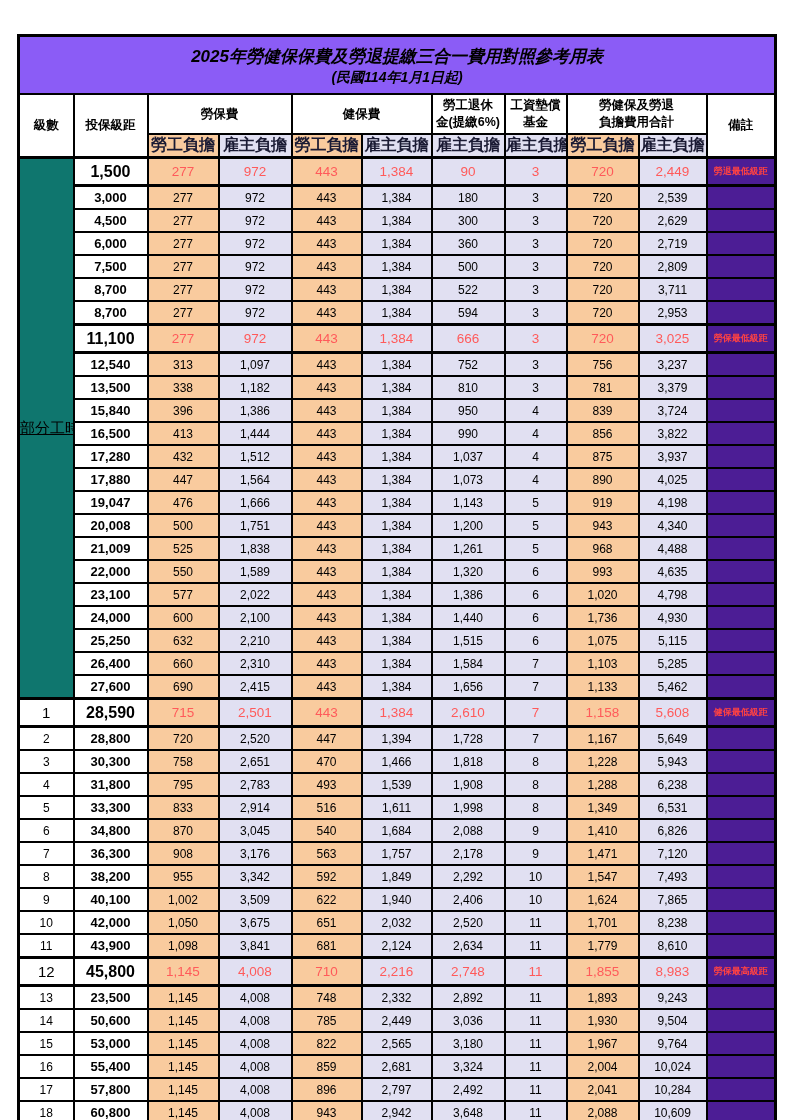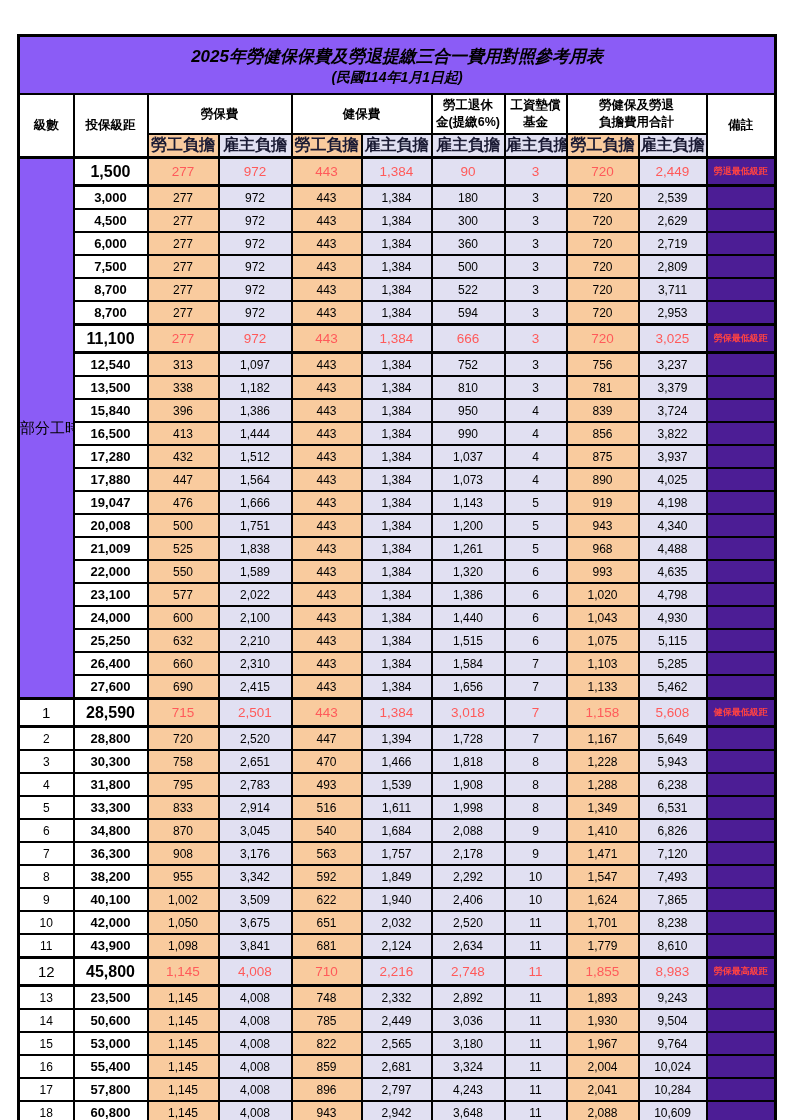--- a/index.html
+++ b/index.html
@@ -39,21 +39,21 @@
   .c-l { background: var(--employer-fill); }
   tbody td { font-size: 12px; height: 21px; }
   td.level { background: #fff; font-size: 12px; }
   td.bracket { background: #fff; font-size: 13px; font-weight: 700; }
   td.remark { background: #4c1d95; font-size: 9px; font-weight: bold; color: var(--remark-text); letter-spacing: 0; }
   tr.hl td { height: 25px; }
   tr.hl td.val { color: var(--hl-text); font-size: 13.5px; }
   tr.hl td.bracket { font-size: 16px; font-weight: bold; color: #000; }
   tr.hl td.level { font-size: 15px; color: #000; }
   tr.hl { border-top: 3px solid var(--border); border-bottom: 3px solid var(--border); }
-  td.part-time { font-size: 12px; background: #8b5cf6; }
+  td.part-time { font-size: 12px; background: #0f766e; text-decoration: underline; }
 </style>
 </head>
 <body>
 
 <div class="sheet">
   <table class="ref-table">
     <colgroup>
       <col style="width:55px">
         <col style="width:74px">
       <col style="width:71px">
@@ -334,21 +334,21 @@
           <td class="remark"></td>
         </tr>
         <tr>
           <td class="bracket">24,000</td>
           <td class="val c-o">600</td>
           <td class="val c-l">2,100</td>
           <td class="val c-o">443</td>
           <td class="val c-l">1,384</td>
           <td class="val c-l">1,440</td>
           <td class="val c-l">6</td>
-          <td class="val c-o">1,043</td>
+          <td class="val c-o">1,736</td>
           <td class="val c-l">4,930</td>
           <td class="remark"></td>
         </tr>
         <tr>
           <td class="bracket">25,250</td>
           <td class="val c-o">632</td>
           <td class="val c-l">2,210</td>
           <td class="val c-o">443</td>
           <td class="val c-l">1,384</td>
           <td class="val c-l">1,515</td>
@@ -381,21 +381,21 @@
           <td class="val c-l">5,462</td>
           <td class="remark"></td>
         </tr>
         <tr class="hl">
           <td class="level">1</td>
           <td class="bracket">28,590</td>
           <td class="val c-o">715</td>
           <td class="val c-l">2,501</td>
           <td class="val c-o">443</td>
           <td class="val c-l">1,384</td>
-          <td class="val c-l">3,018</td>
+          <td class="val c-l">2,610</td>
           <td class="val c-l">7</td>
           <td class="val c-o">1,158</td>
           <td class="val c-l">5,608</td>
           <td class="remark">健保最低級距</td>
         </tr>
         <tr>
           <td class="level">2</td>
           <td class="bracket">28,800</td>
           <td class="val c-o">720</td>
           <td class="val c-l">2,520</td>
@@ -589,21 +589,21 @@
           <td class="val c-l">10,024</td>
           <td class="remark"></td>
         </tr>
         <tr>
           <td class="level">17</td>
           <td class="bracket">57,800</td>
           <td class="val c-o">1,145</td>
           <td class="val c-l">4,008</td>
           <td class="val c-o">896</td>
           <td class="val c-l">2,797</td>
-          <td class="val c-l">4,243</td>
+          <td class="val c-l">2,492</td>
           <td class="val c-l">11</td>
           <td class="val c-o">2,041</td>
           <td class="val c-l">10,284</td>
           <td class="remark"></td>
         </tr>
         <tr>
           <td class="level">18</td>
           <td class="bracket">60,800</td>
           <td class="val c-o">1,145</td>
           <td class="val c-l">4,008</td>

